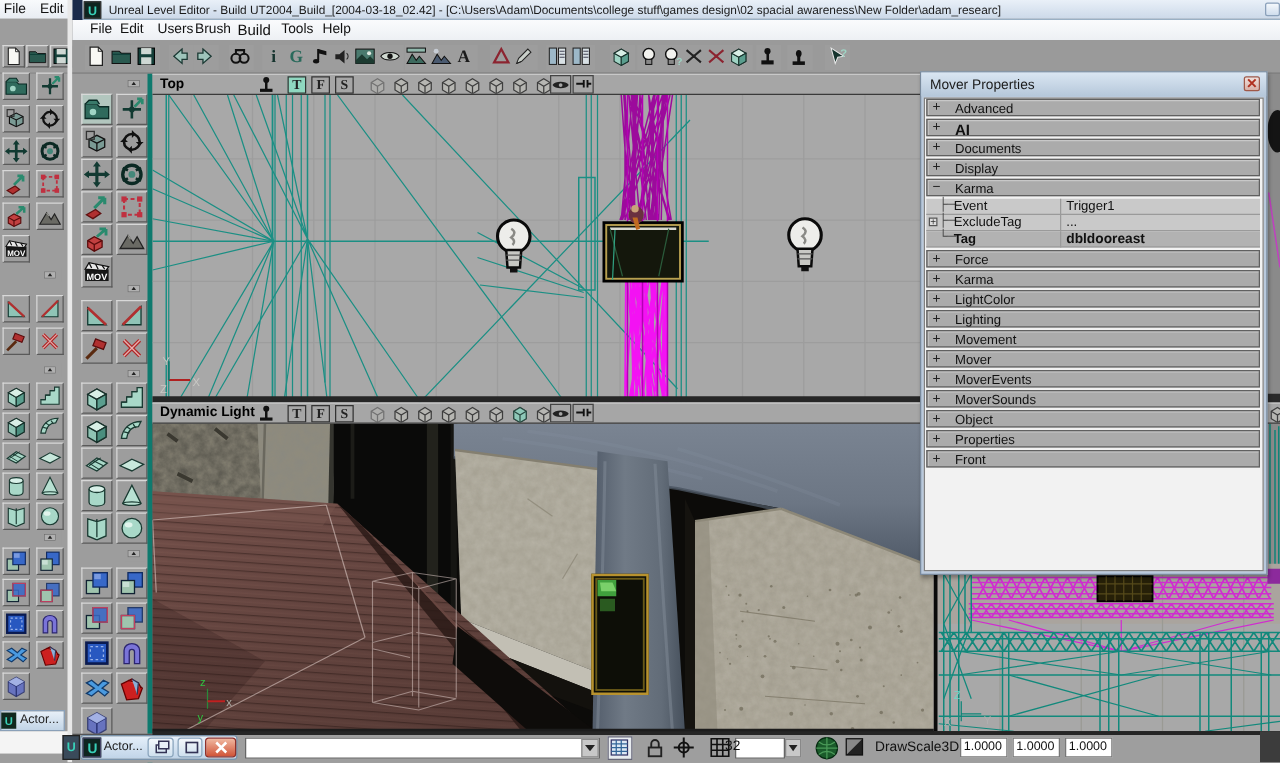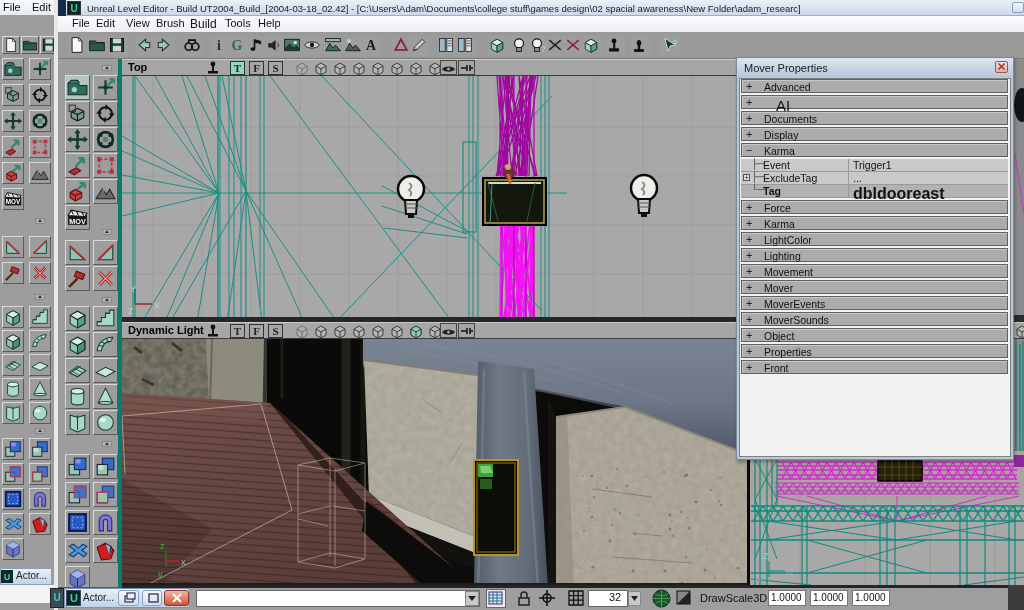--- a/index.html
+++ b/index.html
@@ -207,21 +207,21 @@
 <div class="abs" style="left:58px;top:0px;width:8px;height:16px;background:#1a2a4a;"></div>
 <div class="abs" style="left:67px;top:1px;width:14px;height:14px;background:#0e2420;border:1px solid #333;"></div>
 <svg class="abs" style="left:68px;top:2px;" width="12" height="12" viewBox="0 0 12 12">
     <text x="6" y="10" font-size="10" fill="#38d0b8" text-anchor="middle" font-weight="bold">U</text>
   </svg>
 <div class="txt" style="left:87px;top:3px;font-size:9.5px;color:#1a1a1a;font-weight:normal;">Unreal Level Editor - Build UT2004_Build_[2004-03-18_02.42] - [C:\Users\Adam\Documents\college stuff\games design\02 spacial awareness\New Folder\adam_researc]</div>
 <div class="abs" style="left:1012px;top:2px;width:12px;height:11px;background:linear-gradient(#f4f8fc,#cfdded);border:1px solid #8aa0ba;border-radius:2px;"></div>
 <div class="abs" style="left:58px;top:16px;width:966px;height:16px;background:linear-gradient(#fafbfd,#edf0f4);"></div>
 <div class="txt" style="left:72px;top:17px;font-size:11px;color:#111;font-weight:normal;">File</div>
 <div class="txt" style="left:96px;top:17px;font-size:11px;color:#111;font-weight:normal;">Edit</div>
-<div class="txt" style="left:126px;top:17px;font-size:11px;color:#111;font-weight:normal;">View</div>
+<div class="txt" style="left:126px;top:17px;font-size:11px;color:#111;font-weight:normal;">Users</div>
 <div class="txt" style="left:156px;top:17px;font-size:11px;color:#111;font-weight:normal;">Brush</div>
 <div class="txt" style="left:190px;top:17px;font-size:12px;color:#111;font-weight:normal;text-align:right;">Build</div>
 <div class="txt" style="left:225px;top:17px;font-size:11px;color:#111;font-weight:normal;">Tools</div>
 <div class="txt" style="left:258px;top:17px;font-size:11px;color:#111;font-weight:normal;">Help</div>
 <div class="abs" style="left:58px;top:32px;width:966px;height:27px;background:#9a9a9a;border-bottom:1px solid #7a7a7a;"></div>
 <div class="abs" style="left:68px;top:36px;width:20px;height:20px;background:#9d9d9d;"><svg width="18" height="18" viewBox="0 0 22 22">
       <path d="M5 2h8l4 4v14H5z" fill="#f8f8f4" stroke="#222" stroke-width="1.2"></path>
       <path d="M13 2v4h4" fill="none" stroke="#222"></path>
     </svg></div>
 <div class="abs" style="left:88px;top:36px;width:20px;height:20px;background:#9d9d9d;"><svg width="18" height="18" viewBox="0 0 22 22">
@@ -945,21 +945,21 @@
 <svg class="abs" style="left:997px;top:62px;" width="9" height="9" viewBox="0 0 9 9">
     <path d="M1.5 1.5l6 6M7.5 1.5l-6 6" stroke="#b03020" stroke-width="1.6"></path>
   </svg>
 <div class="abs" style="left:739px;top:78px;width:272px;height:379px;background:#f2f2f2;border:1px solid #808080;"></div>
 <div class="abs" style="left:741px;top:79px;width:267px;height:14px;background:#ababab;border:1px solid #606060;box-shadow:inset 1px 1px 0 #c8c8c8;">
     <span style="position:absolute;left:4px;top:0px;font-size:11px;color:#222;">+</span>
     <span style="position:absolute;left:22px;top:1px;font-size:10.5px;color:#111;">Advanced</span>
   </div>
 <div class="abs" style="left:741px;top:95px;width:267px;height:14px;background:#ababab;border:1px solid #606060;box-shadow:inset 1px 1px 0 #c8c8c8;">
     <span style="position:absolute;left:4px;top:0px;font-size:11px;color:#222;">+</span>
-    <span style="position:absolute;left:34px;top:1px;font-size:15px;color:#111;">AI</span>
+    <span style="position:absolute;left:22px;top:1px;font-size:12px;color:#111;font-weight:bold;">AI</span>
   </div>
 <div class="abs" style="left:741px;top:111px;width:267px;height:14px;background:#ababab;border:1px solid #606060;box-shadow:inset 1px 1px 0 #c8c8c8;">
     <span style="position:absolute;left:4px;top:0px;font-size:11px;color:#222;">+</span>
     <span style="position:absolute;left:22px;top:1px;font-size:10.5px;color:#111;">Documents</span>
   </div>
 <div class="abs" style="left:741px;top:127px;width:267px;height:14px;background:#ababab;border:1px solid #606060;box-shadow:inset 1px 1px 0 #c8c8c8;">
     <span style="position:absolute;left:4px;top:0px;font-size:11px;color:#222;">+</span>
     <span style="position:absolute;left:22px;top:1px;font-size:10.5px;color:#111;">Display</span>
   </div>
 <div class="abs" style="left:741px;top:143px;width:267px;height:14px;background:#ababab;border:1px solid #606060;box-shadow:inset 1px 1px 0 #c8c8c8;">
@@ -978,21 +978,21 @@
     <span style="position:absolute;left:10px;top:-1px;font-size:10px;color:#444;">├─</span>
     <span style="position:absolute;left:22px;top:0px;font-size:10.5px;color:#111;font-weight:normal;">ExcludeTag</span>
     <div style="position:absolute;left:107px;top:0;width:160px;height:13px;border-left:1px solid #9a9a9a;">
       <span style="position:absolute;left:4px;top:0px;font-size:10.5px;color:#111;font-weight:normal;">...</span>
     </div>
   </div>
 <div class="abs" style="left:741px;top:185px;width:267px;height:13px;background:#b2b2b2;border-bottom:1px solid #9a9a9a;">
     <span style="position:absolute;left:10px;top:-1px;font-size:10px;color:#444;">└─</span>
     <span style="position:absolute;left:22px;top:0px;font-size:10.5px;color:#111;font-weight:bold;">Tag</span>
     <div style="position:absolute;left:107px;top:0;width:160px;height:13px;border-left:1px solid #9a9a9a;">
-      <span style="position:absolute;left:4px;top:0px;font-size:16px;color:#111;font-weight:bold;">dbldooreast</span>
+      <span style="position:absolute;left:4px;top:0px;font-size:11px;color:#111;font-weight:bold;">dbldooreast</span>
     </div>
   </div>
 <div class="abs" style="left:741px;top:200px;width:267px;height:14px;background:#ababab;border:1px solid #606060;box-shadow:inset 1px 1px 0 #c8c8c8;">
     <span style="position:absolute;left:4px;top:0px;font-size:11px;color:#222;">+</span>
     <span style="position:absolute;left:22px;top:1px;font-size:10.5px;color:#111;">Force</span>
   </div>
 <div class="abs" style="left:741px;top:216px;width:267px;height:14px;background:#ababab;border:1px solid #606060;box-shadow:inset 1px 1px 0 #c8c8c8;">
     <span style="position:absolute;left:4px;top:0px;font-size:11px;color:#222;">+</span>
     <span style="position:absolute;left:22px;top:1px;font-size:10.5px;color:#111;">Karma</span>
   </div>
@@ -1069,21 +1069,21 @@
     <path d="M5 8V5a3 3 0 016 0v3" fill="none" stroke="#222" stroke-width="1.5"></path>
   </svg>
 <svg class="abs" style="left:538px;top:589px;" width="18" height="18" viewBox="0 0 18 18">
     <path d="M9 1v16M1 9h16" stroke="#111" stroke-width="1.6"></path>
     <circle cx="9" cy="9" r="4" fill="none" stroke="#111" stroke-width="1.6"></circle>
   </svg>
 <svg class="abs" style="left:568px;top:590px;" width="17" height="17" viewBox="0 0 17 17">
     <path d="M1 1h14v14H1z M1 5.6h14M1 10.2h14M5.6 1v14M10.2 1v14" stroke="#111" stroke-width="1.3" fill="none"></path>
   </svg>
 <div class="abs" style="left:588px;top:590px;width:40px;height:17px;background:#fff;border:1px solid #666;"></div>
-<div class="txt" style="left:609px;top:591px;font-size:11px;color:#111;font-weight:normal;">32</div>
+<div class="txt" style="left:580px;top:591px;font-size:11px;color:#111;font-weight:normal;">32</div>
 <div class="abs" style="left:628px;top:591px;width:13px;height:15px;background:#c8c8c8;border:1px solid #888;"></div>
 <svg class="abs" style="left:630px;top:595px;" width="9" height="8" viewBox="0 0 9 8">
     <path d="M1 1l3.5 5L8 1z" fill="#222"></path>
   </svg>
 <svg class="abs" style="left:652px;top:589px;" width="19" height="19" viewBox="0 0 19 19">
     <circle cx="9.5" cy="9.5" r="8.5" fill="#1a5a2a" stroke="#052a10"></circle>
     <path d="M9.5 1v17M1 9.5h17M3 4.5c4 3 9 3 13 0M3 14.5c4-3 9-3 13 0" stroke="#4a9a58" fill="none"></path>
   </svg>
 <svg class="abs" style="left:676px;top:590px;" width="16" height="16" viewBox="0 0 16 16">
     <rect x="1" y="1" width="13" height="13" fill="#888"></rect>

